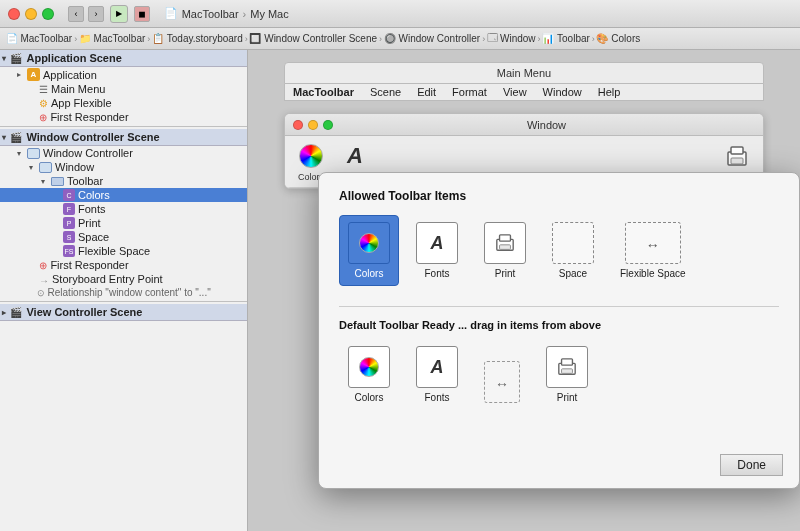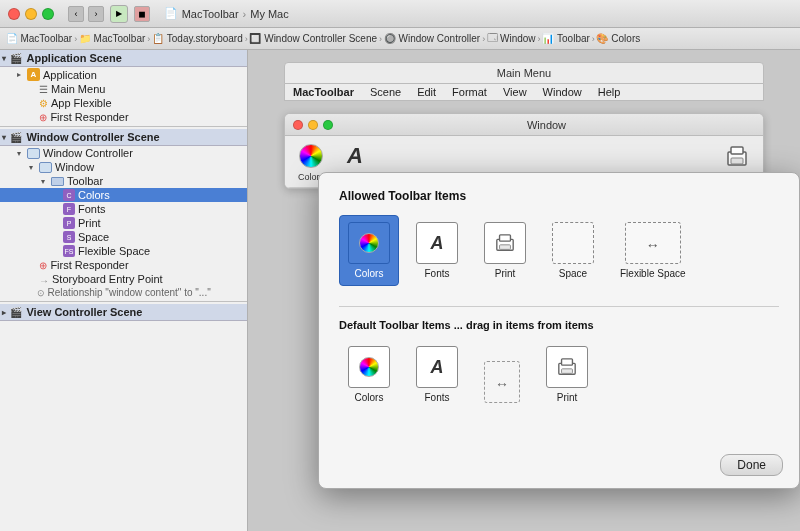--- a/index.html
+++ b/index.html
@@ -376,21 +376,21 @@
     }
 
     .modal-footer {
       padding: 8px 16px 12px;
       display: flex;
       justify-content: flex-end;
     }
     .done-btn {
       background: linear-gradient(to bottom, #f0f0f0, #d8d8d8);
       border: 1px solid #aaa;
-      border-radius: 9px;
+      border-radius: 0;
       padding: 3px 16px;
       font-size: 12px;
       color: #222;
       cursor: pointer;
       font-weight: 500;
     }
     .tree-icon-app {
       width: 13px; height: 13px;
       background: #e8a020;
       border-radius: 2px;
@@ -693,21 +693,21 @@
               <div class="flex-space-box">
                 <span class="flex-space-arrow">↔</span>
               </div>
               <span class="modal-item-label">Flexible Space</span>
             </div>
 
           </div>
 
           <div class="modal-divider"></div>
 
-          <div class="default-items-label">Default Toolbar Items ... drag in items from items</div>
+          <div class="default-items-label">Default Toolbar Ready ... drag in items from above</div>
 
           <div class="modal-items-row">
 
             <div class="modal-item">
               <div class="modal-item-box">
                 <div class="color-wheel-sm"></div>
               </div>
               <span class="modal-item-label">Colors</span>
             </div>
 

